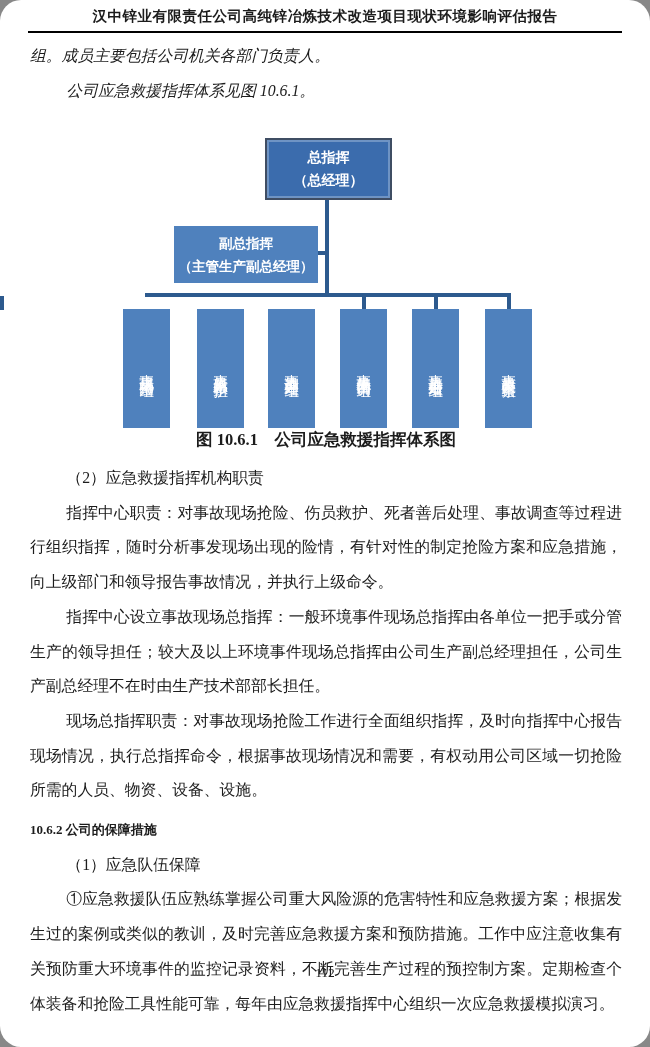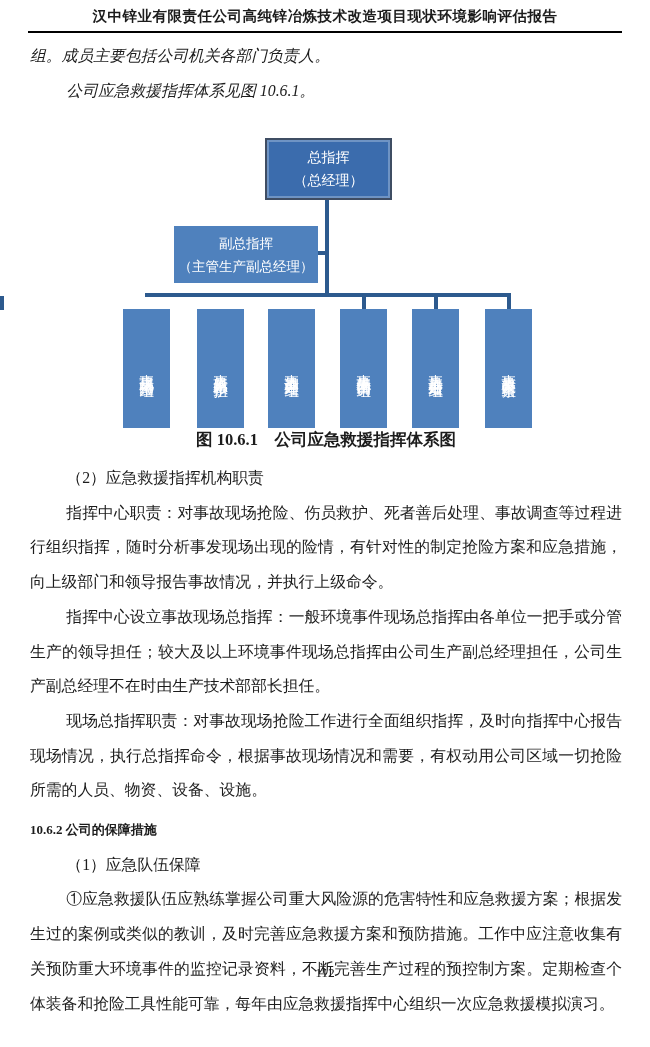--- a/index.html
+++ b/index.html
@@ -1,37 +1,37 @@
 <!DOCTYPE html>
 <html lang="zh"><head>
 <meta charset="utf-8">
 <style>
   html,body{margin:0;padding:0;background:#888;}
   .page{
     position:relative;width:650px;height:1047px;background:#ffffff;
     font-family:"Liberation Serif","DejaVu Serif",serif;color:#1c1c1c;
-    overflow:hidden;margin:0 auto;
+    overflow:hidden;margin:0 auto;border-radius:21px;
   }
   
   .hdr-title{
     position:absolute;top:7px;left:0;width:650px;text-align:center;
     font-size:14.5px;font-weight:bold;letter-spacing:.5px;
   }
   .hdr-rule{position:absolute;top:31px;left:28px;width:594px;height:2px;background:#000;}
   
   .intro{position:absolute;top:38px;left:30px;width:592px;
     font-size:15.8px;line-height:35px;text-align:justify;}
   .intro p{margin:0;font-style:italic;}
   .indent{text-indent:2.3em;}
   
   .chart{position:absolute;top:0;left:0;width:650px;height:460px;}
   .obox{
     position:absolute;background:#4f81bd;color:#fff;
     display:flex;flex-direction:column;align-items:center;justify-content:center;
-    font-size:14px;line-height:23px;text-align:left;
+    font-size:14px;line-height:23px;text-align:left;font-weight:bold;
   }
   .root-box{
     left:265px;top:138px;width:123px;height:58px;background:#3b6cad;
     border:2px solid #3f4d63;box-shadow:inset 0 0 0 2px #6f94c4;
   }
   .deputy-box{left:174px;top:226px;width:144px;height:57px;font-size:13.5px;}
   .cline{position:absolute;background:#2d5a8e;}
   .vmain{left:325px;top:196px;width:4px;height:100px;}
   .dstub{left:314px;top:251px;width:11px;height:4px;}
   .hline{left:145px;top:293px;width:366px;height:4px;}

